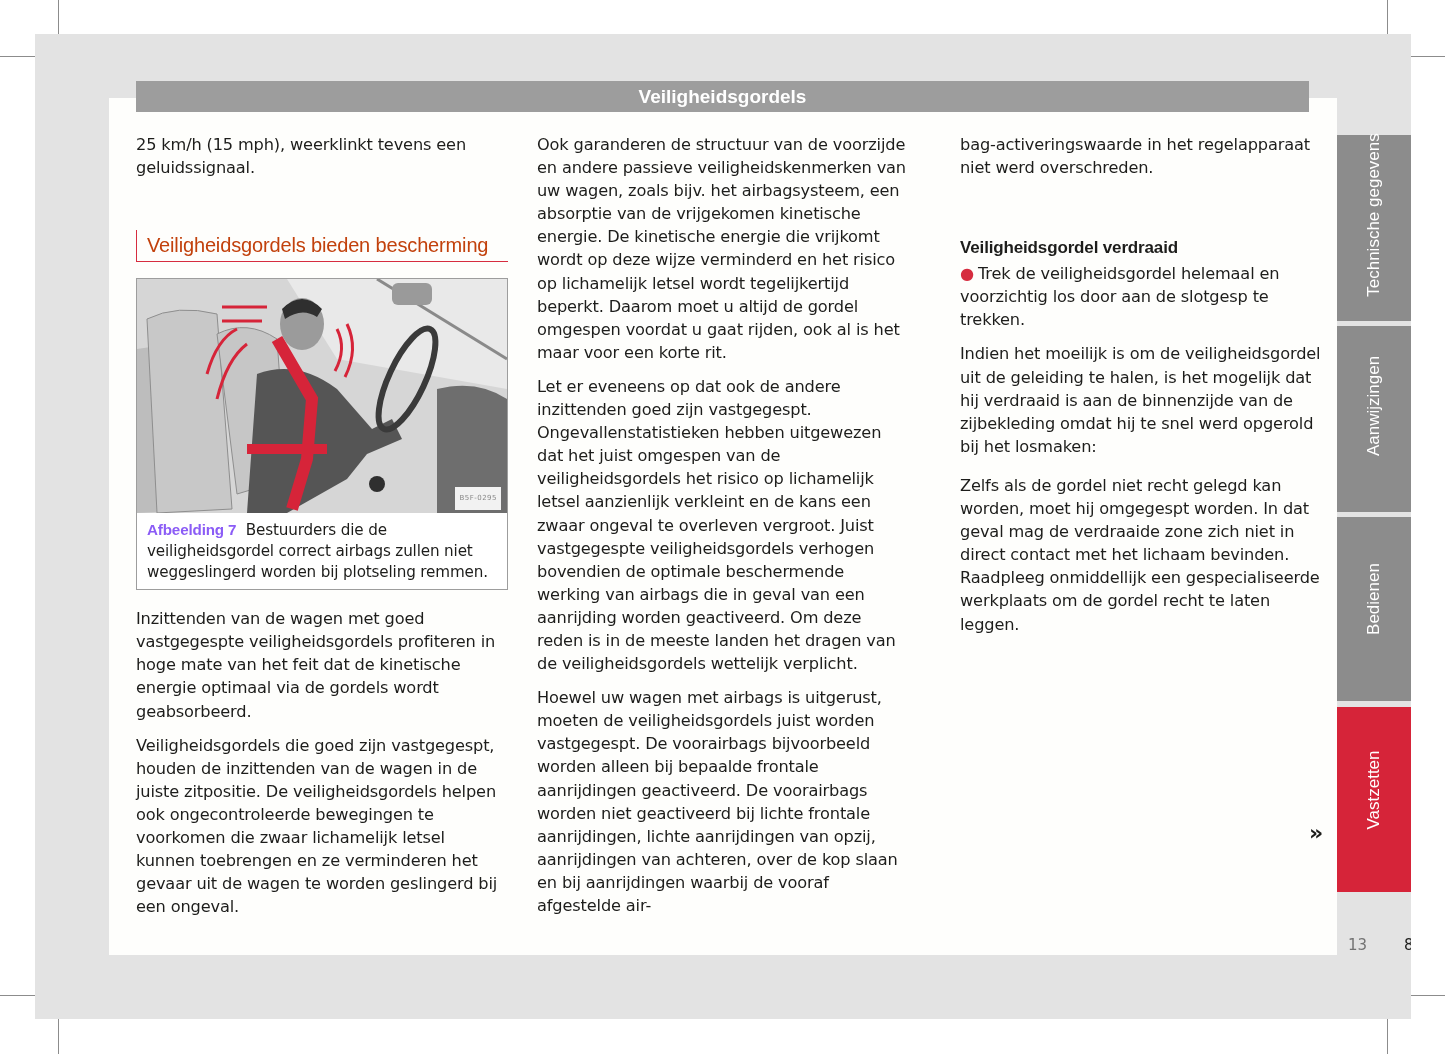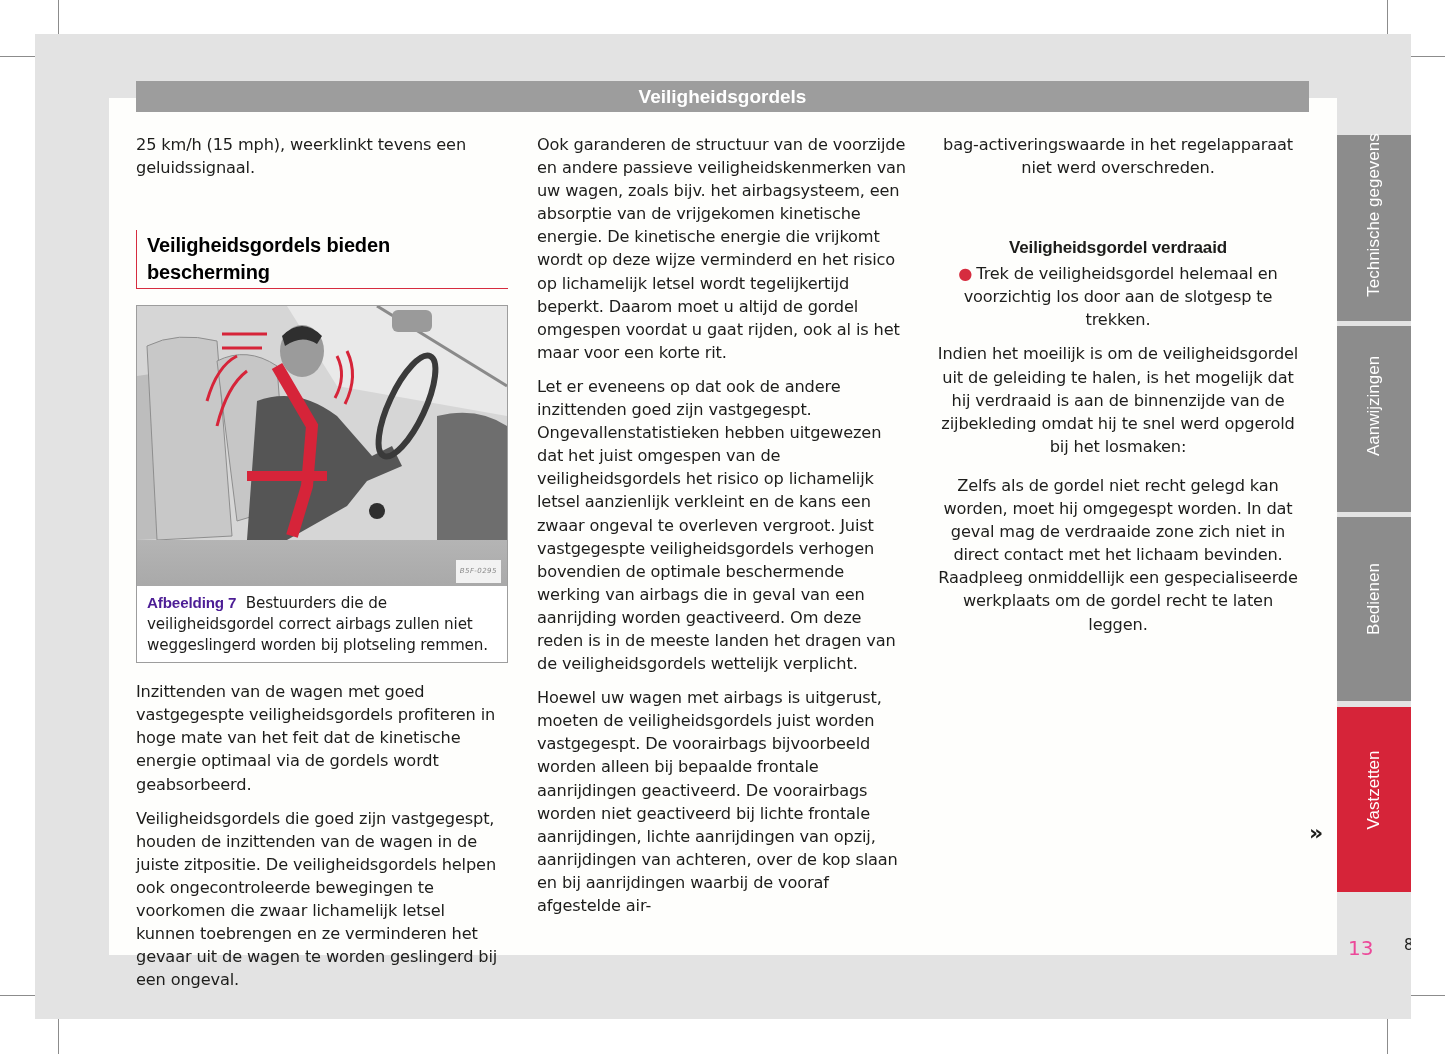--- a/index.html
+++ b/index.html
@@ -24,43 +24,42 @@
     font-family: "Liberation Sans", sans-serif; font-weight: bold;
     font-size: 19px; line-height: 31px; text-align: center;
   }
   .col {
     position: absolute; top: 133px; width: 372px;
     font-size: 16.2px; line-height: 23.1px; letter-spacing: -0.15px;
   }
   .col p { margin: 0 0 11px 0; }
   .col-1 { left: 136px; }
   .col-2 { left: 537px; }
-  .col-3 { left: 932px; text-align: center; }
+  .col-3 { left: 960px; }
   .section-heading {
     border-left: 1.5px solid #d62c3f; border-bottom: 1.5px solid #d62c3f;
     padding: 2px 0 2px 10px; margin: 0;
-    font-family: "Liberation Sans", sans-serif; font-weight: bold;
-    font-size: 20px; line-height: 27px; color: #000000;
+    font-family: "Liberation Sans", sans-serif; font-weight: normal;
+    font-size: 20px; line-height: 27px; color: #c2410c;
   }
   .sub-heading {
     font-family: "Liberation Sans", sans-serif; font-weight: bold;
     font-size: 17px; line-height: 24px; margin: 0 0 2px 0;
   }
   .figure {
     border: 1px solid #9d9d9d; background: #fff; margin-top: 16px;
   }
   .figure-art {
-    position: relative; height: 280px; overflow: hidden;
+    position: relative; height: 234px; overflow: hidden;
     background: linear-gradient(180deg, #e1e1e1 0%, #cfcfcf 45%, #a9a9a9 100%);
-    font-style: italic;
   }
   .figure-caption {
     padding: 6px 10px 6px 10px; font-size: 15.2px; line-height: 21px;
   }
-  .caption-label { color: #4c1d95; font-weight: bold; font-family: "Liberation Sans", sans-serif; }
+  .caption-label { color: #8b5cf6; font-weight: bold; font-family: "Liberation Sans", sans-serif; }
   .fig-code {
     position: absolute; right: 6px; bottom: 3px; background: #f2f2f2;
     color: #888; font-size: 7px; padding: 0 4px; letter-spacing: 0.5px;
   }
   .bullet { color: #d62c3f; margin-right: 4px; }
   .continue-mark {
     position: absolute; left: 1309px; top: 820px;
     font-size: 22px; font-weight: bold; color: #1d1d1b;
   }
   .tab {
@@ -69,21 +68,21 @@
   }
   .tab.active { background: #d62439; }
   .tab .tab-label {
     position: absolute; left: 50%; bottom: 10px;
     transform: translateX(-50%) rotate(-90deg); transform-origin: center;
     white-space: nowrap; font-family: "Liberation Sans", sans-serif;
     font-size: 17px;
   }
   .tab .tab-label span { display: inline-block; }
   .page-number {
-    position: absolute; left: 1348px; top: 936px; font-size: 20px; color: #ec4899;
+    position: absolute; left: 1348px; top: 936px; font-size: 15px; color: #737373;
   }
   .page-number-cut {
     position: absolute; left: 1404px; top: 936px; width: 7px; overflow: hidden;
     font-size: 15px; color: #1d1d1b;
   }
 </style>
 </head>
 <body>
 
 <div class="crop" style="left:58px;top:0;width:1px;height:40px;"></div>

